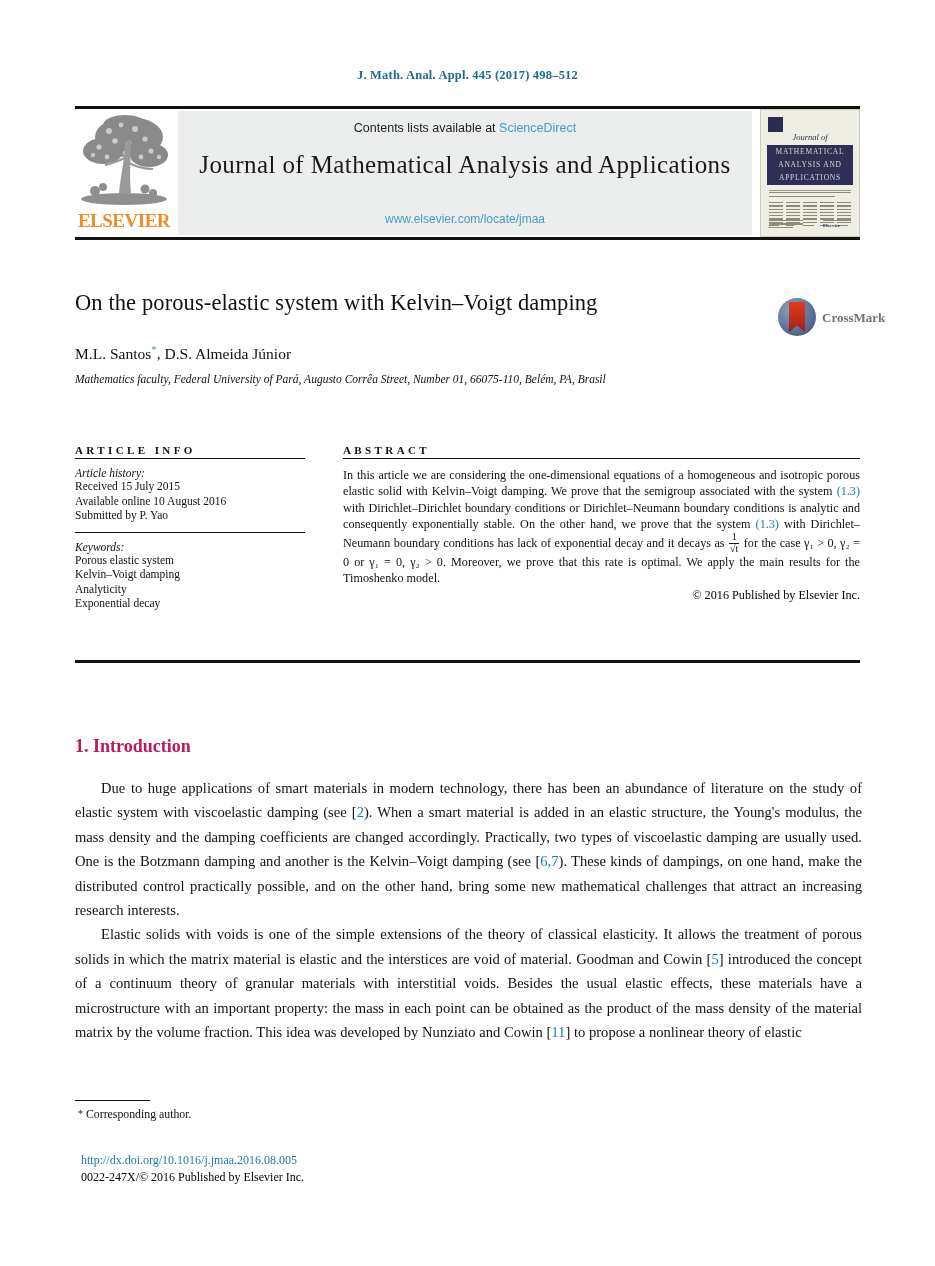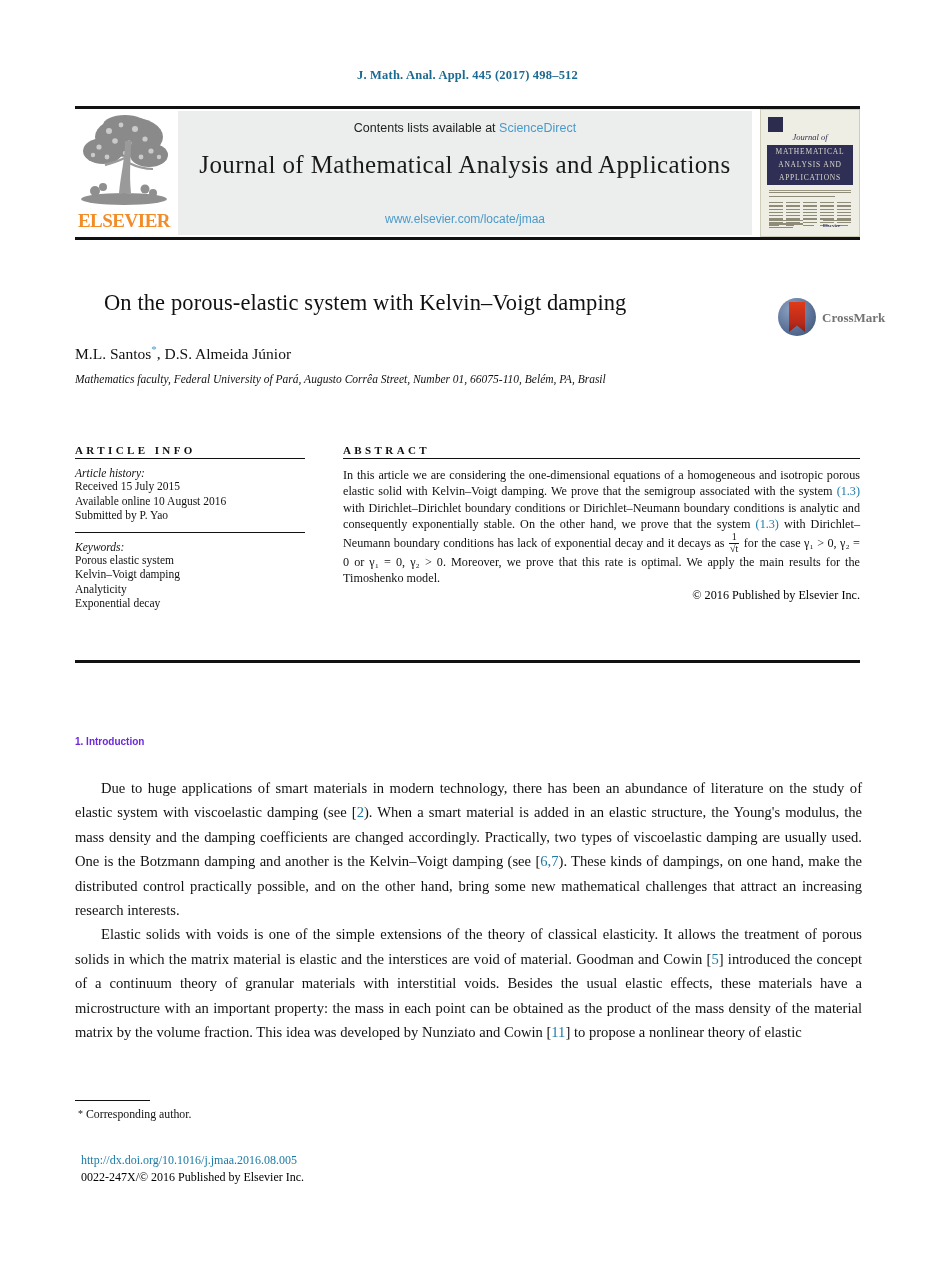--- a/index.html
+++ b/index.html
@@ -210,21 +210,20 @@
 
   
   .title {
     position: absolute;
     left: 75px; top: 290px;
     width: 690px;
     font-family: "Liberation Serif", serif;
     font-size: 22.5px;
     color: #111;
     letter-spacing: .1px;
-    margin-left: 29px;
   }
   .crossmark {
     position: absolute;
     left: 778px; top: 298px;
     width: 88px;
     height: 40px;
   }
   .crossmark-badge {
     position: absolute;
     left: 0; top: 0;
@@ -337,24 +336,24 @@
     position: absolute;
     left: 75px; top: 660px;
     width: 785px;
     border-top: 3px solid #111;
   }
 
   
   .section-title {
     position: absolute;
     left: 75px; top: 736px;
-    font-family: Liberation Sans, sans-serif;
-    font-size: 10px;
+    font-family: Liberation Serif, serif;
+    font-size: 18px;
     font-weight: bold;
-    color: #6d28d9;
+    color: #be185d;
   }
   .body-text {
     position: absolute;
     left: 75px; top: 776px;
     width: 787px;
     font-family: "Liberation Serif", serif;
     font-size: 14.6px;
     line-height: 24.4px;
     text-align: justify;
     color: #111;

